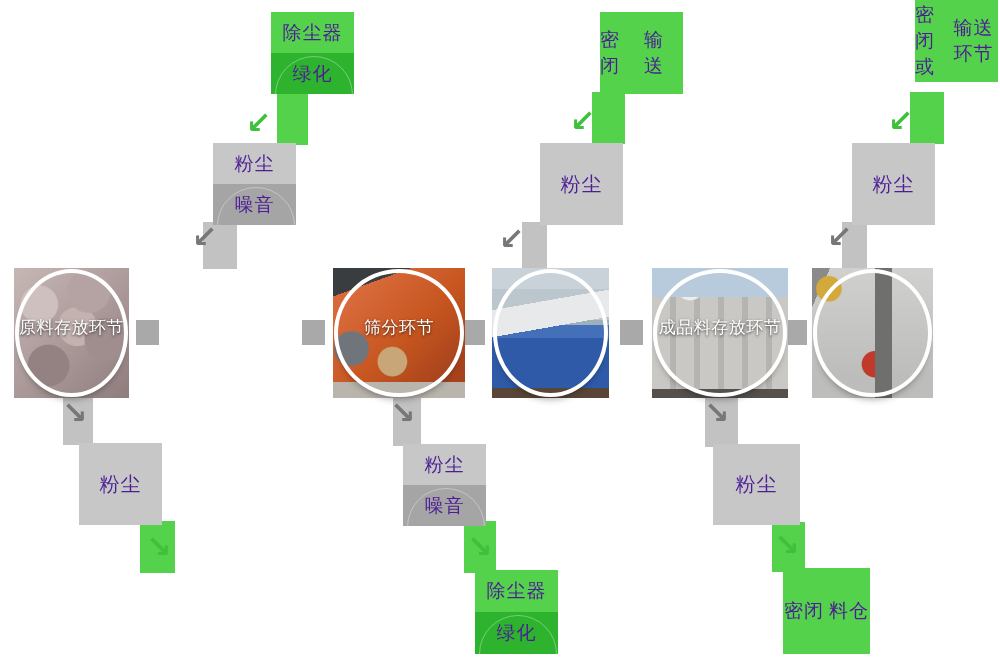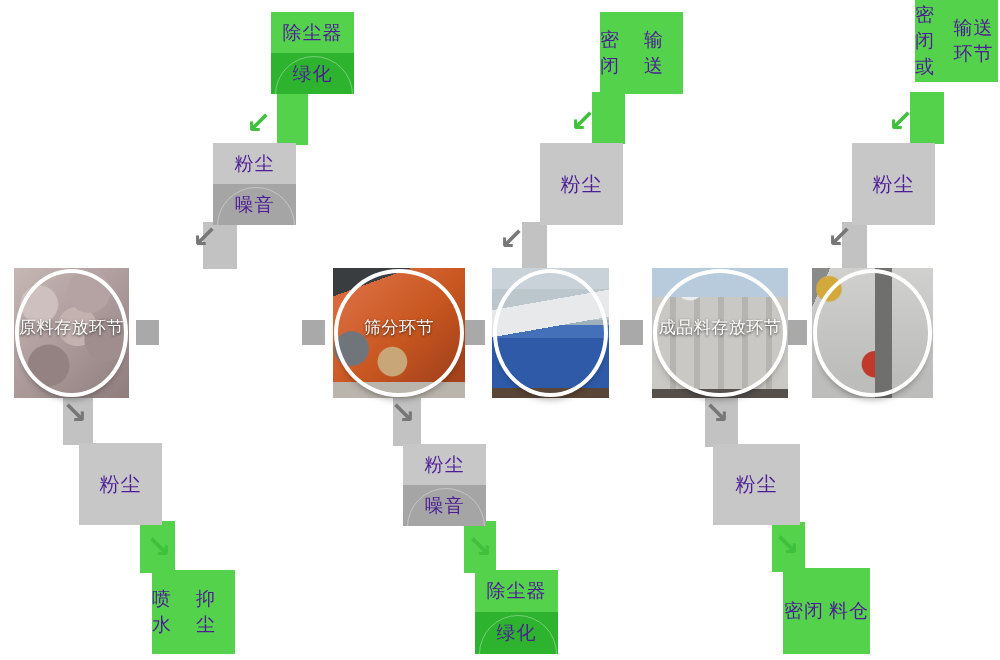--- a/index.html
+++ b/index.html
@@ -159,24 +159,20 @@
     <div class="ring"></div>
   </div>
 
   <div class="strip g" style="left:63px;top:398px;width:30px;height:47px"></div>
   <span class="arrow dark" style="left:62px;top:398px">↘</span>
   <div class="box gray single" style="left:79px;top:443px">
     <span>粉尘</span>
   </div>
   <div class="strip gr" style="left:140px;top:521px;width:35px;height:52px"></div>
   <span class="arrow green" style="left:146px;top:532px">↘</span>
-  <div class="box green lines" style="left:152px;top:570px;height:84px">
-    <span>喷水</span>
-    <span>抑尘</span>
-  </div>
 
   <div class="strip g" style="left:393px;top:398px;width:28px;height:48px"></div>
   <span class="arrow dark" style="left:390px;top:398px">↘</span>
   <div class="box gray" style="left:403px;top:444px">
     <div class="half">
         <span>粉尘</span>
       </div>
     <div class="half darkg arc">
         <span>噪音</span>
       </div>

